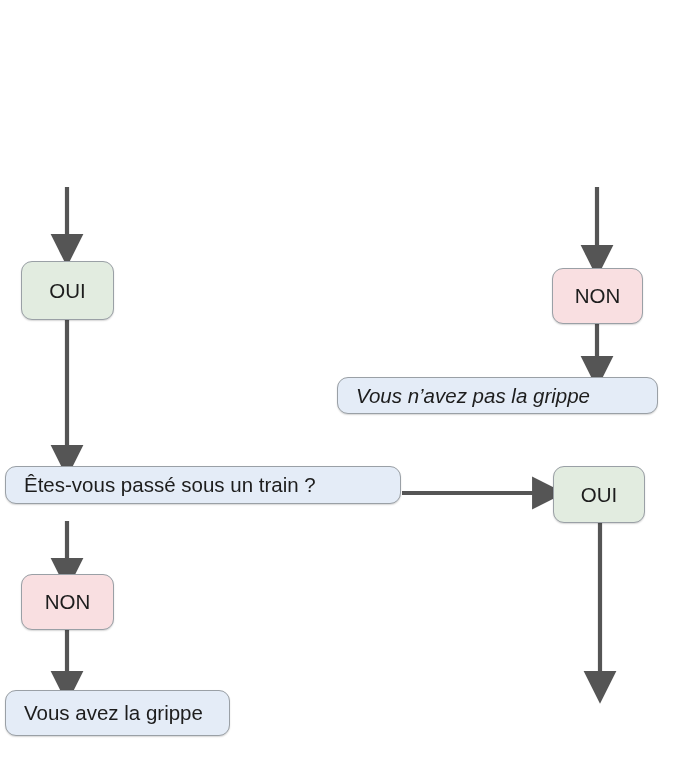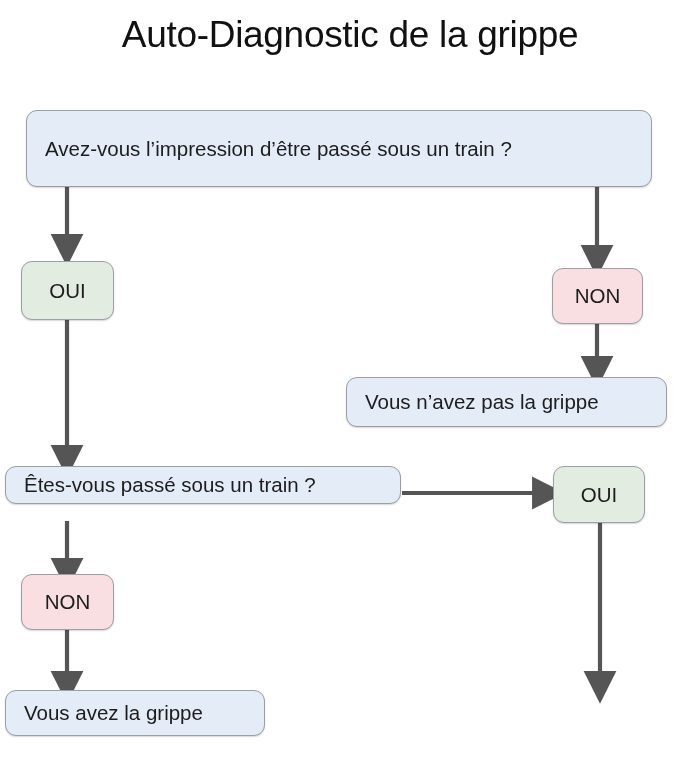--- a/index.html
+++ b/index.html
@@ -79,21 +79,20 @@
     width: 700px;
     height: 760px;
     pointer-events: none;
   }
 </style>
 </head>
 <body>
 
 <div id="canvas">
 
-  <div id="title">Auto-Diagnostic de la grippe</div>
 
   <svg id="edges" viewBox="0 0 700 760" xmlns="http://www.w3.org/2000/svg">
     <defs>
       <marker id="arrowhead" markerWidth="9" markerHeight="9" refX="4.2" refY="4.5" orient="auto" markerUnits="strokeWidth">
         <path d="M 0.4 0.6 L 8.2 4.5 L 0.4 8.4 z" fill="#555555"></path>
       </marker>
     </defs>
 
     <path d="M 67 187 L 67 250" stroke="#555555" stroke-width="4.2" fill="none" marker-end="url(#arrowhead)"></path>
 
@@ -105,46 +104,43 @@
 
     <path d="M 402 493 L 548 493" stroke="#555555" stroke-width="4.2" fill="none" marker-end="url(#arrowhead)"></path>
 
     <path d="M 67 521 L 67 574" stroke="#555555" stroke-width="4.2" fill="none" marker-end="url(#arrowhead)"></path>
 
     <path d="M 67 630 L 67 687" stroke="#555555" stroke-width="4.2" fill="none" marker-end="url(#arrowhead)"></path>
 
     <path d="M 600 523 L 600 687" stroke="#555555" stroke-width="4.2" fill="none" marker-end="url(#arrowhead)"></path>
   </svg>
 
-  <div class="node statement" style="left:26px; top:110px; width:626px; height:77px;">
-    <span class="label">Avez-vous l’impression d’être passé sous un train ?</span>
-  </div>
 
   <div class="node yes" style="left:21px; top:261px; width:93px; height:59px;">
     <span class="label">OUI</span>
   </div>
 
   <div class="node no" style="left:552px; top:268px; width:91px; height:56px;">
     <span class="label">NON</span>
   </div>
 
-  <div class="node statement" style="left:346px; top:377px; width:321px; height:50px;">
+  <div class="node statement" style="left:337px; top:377px; width:321px; height:37px;font-style:italic;">
     <span class="label">Vous n’avez pas la grippe</span>
   </div>
 
   <div class="node statement" style="left:5px; top:466px; width:396px; height:38px;">
     <span class="label">Êtes-vous passé sous un train ?</span>
   </div>
 
   <div class="node yes" style="left:553px; top:466px; width:92px; height:57px;">
     <span class="label">OUI</span>
   </div>
 
   <div class="node no" style="left:21px; top:574px; width:93px; height:56px;">
     <span class="label">NON</span>
   </div>
 
-  <div class="node statement" style="left:5px; top:690px; width:260px; height:46px;">
+  <div class="node statement" style="left:5px; top:690px; width:225px; height:46px;">
     <span class="label">Vous avez la grippe</span>
   </div>
 
 
 </div>
 
 </body></html>

